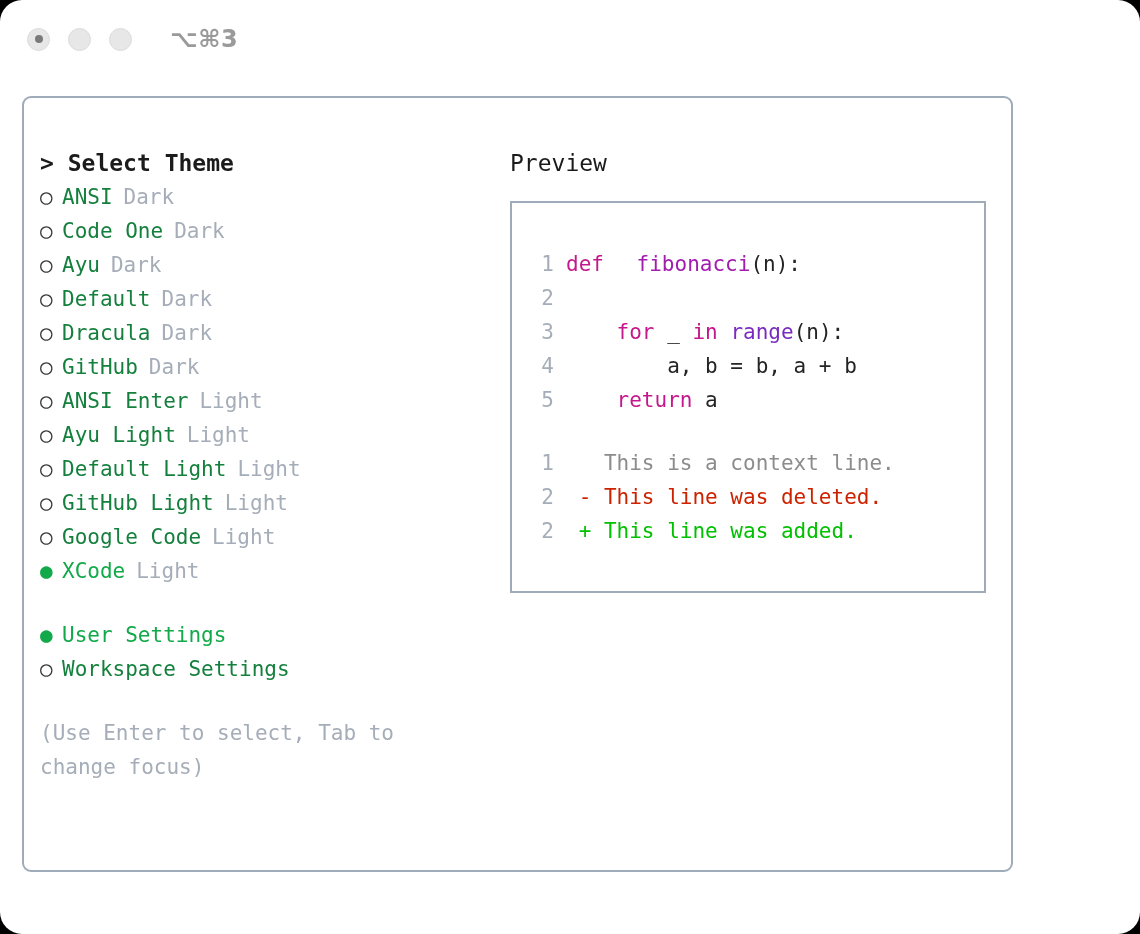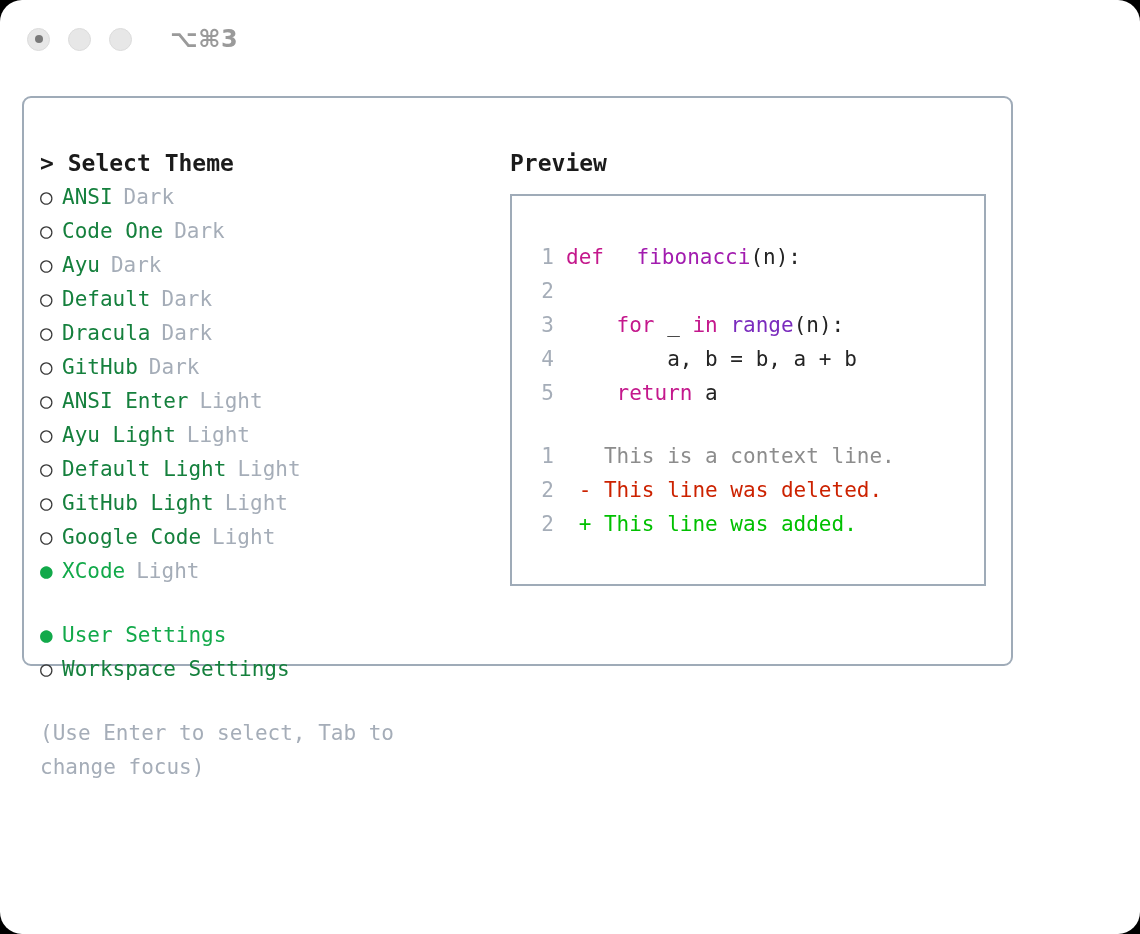--- a/index.html
+++ b/index.html
@@ -64,21 +64,21 @@
     letter-spacing: 0.5px;
     font-family: "DejaVu Sans", "Liberation Sans", sans-serif;
   }
 
   
   #main-panel {
     position: absolute;
     left: 22px;
     top: 96px;
     width: 991px;
-    height: 570px;
+    height: 776px;
     border: 2px solid #9fabb8;
     border-radius: 9px;
     box-sizing: border-box;
     background: #ffffff;
   }
 
   #panel-columns {
     display: flex;
     padding: 48px 0 0 16px;
   }
@@ -127,24 +127,24 @@
     font-size: 21px;
     line-height: 34px;
     color: #a5adb8;
     width: 400px;
     white-space: pre-wrap;
   }
 
   
   #preview-heading {
     font-size: 23px;
-    font-weight: bold;
+    font-weight: normal;
     color: #1b1b1b;
     line-height: 34px;
-    margin-bottom: 14px;
+    margin-bottom: 21px;
     white-space: pre;
   }
   #preview-box {
     width: 476px;
     height: 392px;
     border: 2px solid #9fabb8;
     box-sizing: border-box;
     background: #ffffff;
     padding: 44px 0 0 16px;
   }

